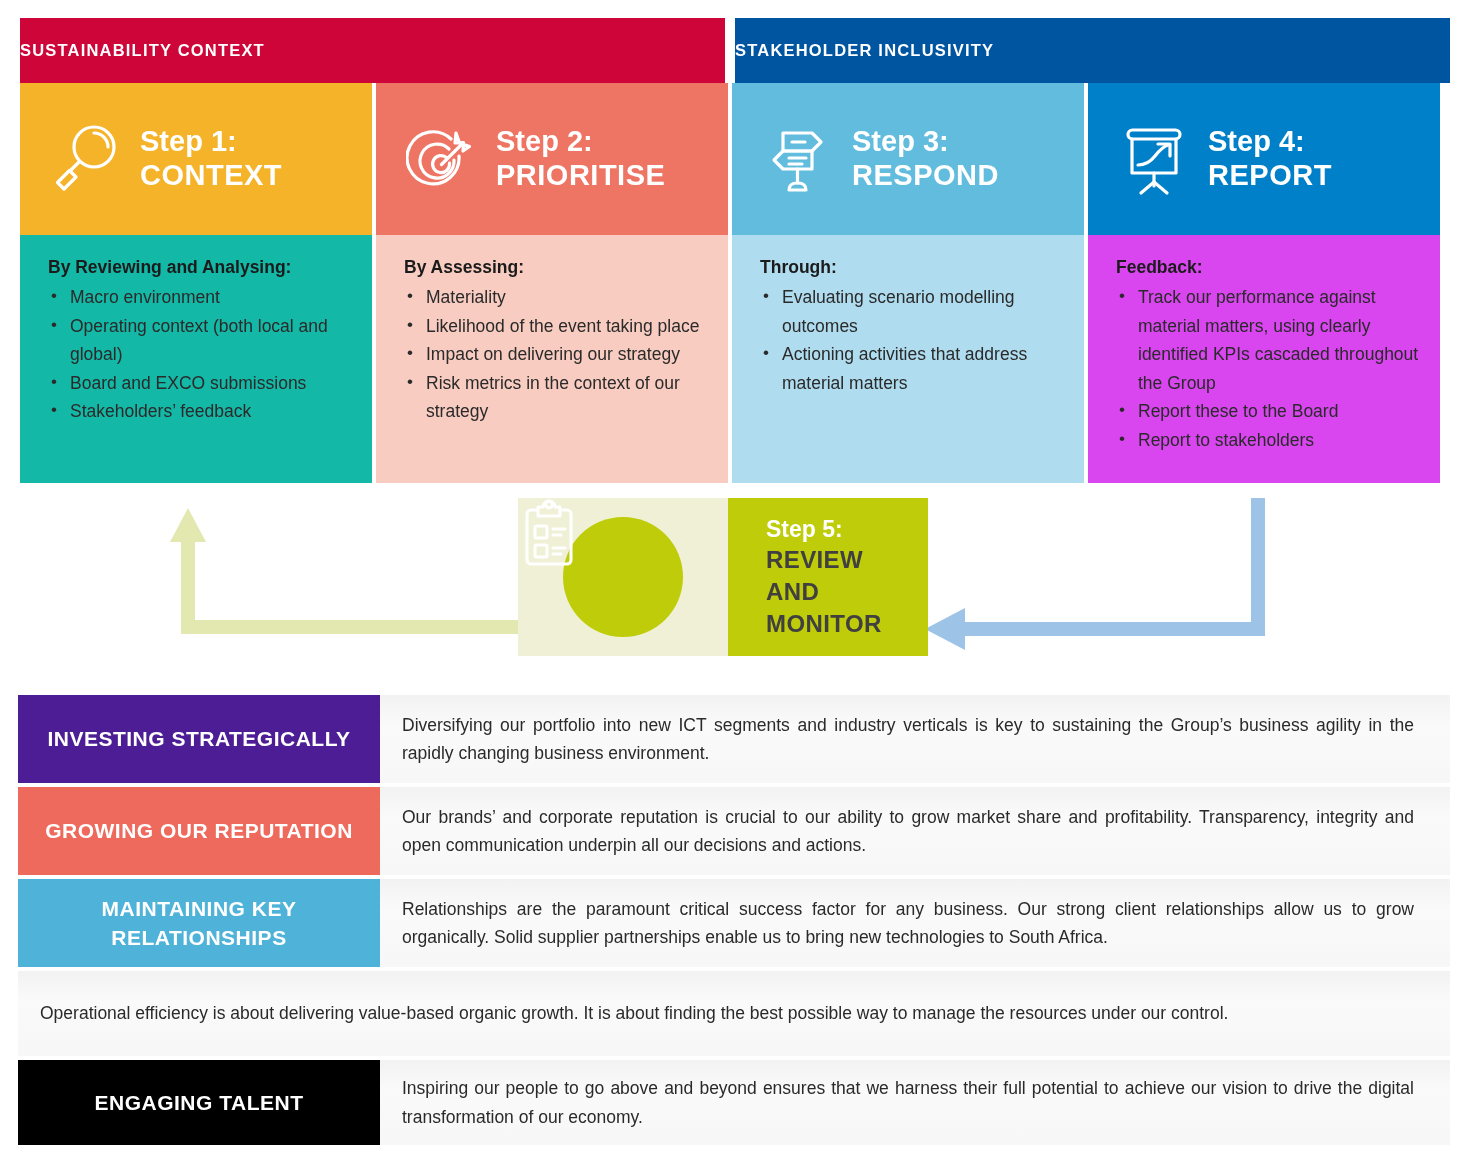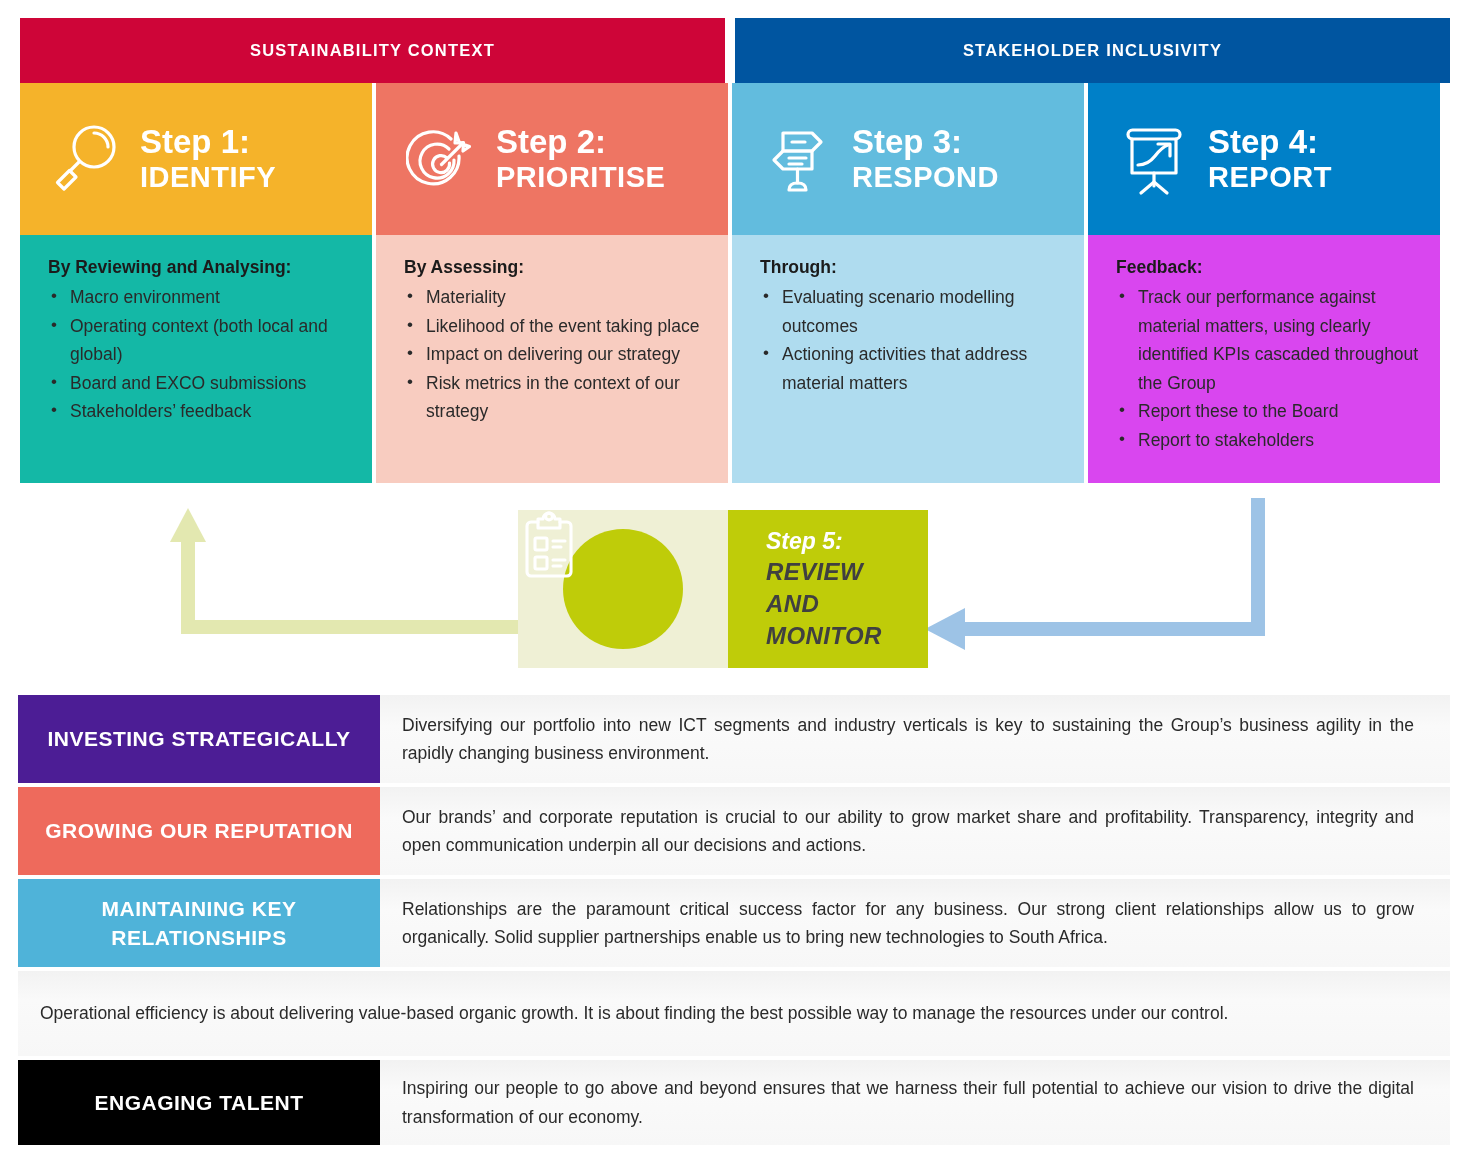--- a/index.html
+++ b/index.html
@@ -9,21 +9,21 @@
     background: #ffffff;
     font-family: "Liberation Sans", sans-serif;
     overflow: hidden;
   }
   #root { position: relative; width: 1469px; height: 1152px; }
 
   
   .process { position: absolute; left: 20px; top: 18px; width: 1430px; height: 480px; }
 
   .band-row { display: flex; width: 1430px; height: 65px; }
-  .band { display: flex; align-items: center; justify-content: center; }
+  .band { display: flex; align-items: center; }
   .band-label {
     color: #ffffff;
     font-size: 16.5px;
     font-weight: bold;
     letter-spacing: 1.2px;
   }
   .band-sustain { width: 705px; background: #CE0538; }
   .band-gap { width: 10px; background: #ffffff; }
   .band-stake { width: 715px; background: #0055A0; }
 
@@ -38,21 +38,21 @@
   .c2 .col-head { background: #EE7563; }
   .c2 .col-body { background: #F8CCC0; }
   .c3 .col-head { background: #62BCDE; }
   .c3 .col-body { background: #AFDCEF; }
   .c4 .col-head { background: #0080C8; }
   .c4 .col-body { background: #d946ef; }
 
   .step-icon { width: 72px; height: 78px; flex: 0 0 72px; }
   .step-icon svg { width: 100%; height: 100%; display: block; }
   .step-title { color: #ffffff; font-weight: bold; line-height: 1.16; }
-  .step-title .t1 { font-size: 33px; display: block; }
+  .step-title .t1 { font-size: 29px; display: block; }
   .step-title .t2 { font-size: 29px; display: block; letter-spacing: 0.5px; }
 
   .body-head { font-size: 17.5px; font-weight: bold; color: #1b1b1b; margin-bottom: 5px; }
   .body-list { list-style: none; }
   .body-list li {
     position: relative;
     padding-left: 22px;
     font-size: 17.5px;
     line-height: 1.63;
     color: #2a2a2a;
@@ -63,21 +63,21 @@
     left: 3px;
     top: -1px;
     font-size: 17px;
     color: #2a2a2a;
   }
 
   
   .cycle { position: absolute; left: 0; top: 498px; width: 1469px; height: 180px; }
   .cycle svg { position: absolute; left: 0; top: 0; }
 
-  .s5-panel { position: absolute; left: 518px; top: 12px; width: 493px; height: 158px; display: flex; font-style: italic; }
+  .s5-panel { position: absolute; left: 518px; top: 0px; width: 493px; height: 158px; display: flex; }
   .s5-iconbox { width: 210px; height: 158px; background: #EFF0D5; display: flex; align-items: center; justify-content: center; }
   .s5-circle { width: 120px; height: 120px; border-radius: 50%; background: #BFCC09; display: flex; align-items: center; justify-content: center; }
   .s5-circle svg { width: 62px; height: 72px; }
   .s5-textbox { width: 200px; height: 158px; background: #BFCC09; display: flex; flex-direction: column; justify-content: center; padding-left: 38px; }
   .s5-textbox .t1 { color: #ffffff; font-weight: bold; font-size: 23px; line-height: 1.33; }
   .s5-textbox .t2 { color: #404040; font-weight: bold; font-size: 24px; line-height: 1.33; letter-spacing: 0.4px; }
 
   
   .matters { position: absolute; left: 18px; top: 695px; width: 1432px; }
   .mrow { display: flex; width: 1432px; margin-bottom: 4px; }
@@ -138,21 +138,21 @@
           <div class="step-icon">
             <svg viewBox="0 0 72 78" fill="none" stroke="#ffffff" stroke-width="3.2" stroke-linecap="round" stroke-linejoin="round">
               <circle cx="44" cy="27" r="20"></circle>
               <path d="M44 13a14 14 0 0 1 14 14"></path>
               <path d="M29.5 41.5 L20 51"></path>
               <path d="M19.5 50.5 L7.5 62.5 L14 69 L26 57 Z"></path>
             </svg>
           </div>
           <div class="step-title">
             <span class="t1">Step 1:</span>
-            <span class="t2">IDENTIFY</span>
+            <span class="t2">CONTEXT</span>
           </div>
         </div>
         <div class="col-body">
           <div class="body-head">By Reviewing and Analysing:</div>
           <ul class="body-list">
             <li>Macro environment</li>
             <li>Operating context (both local and global)</li>
             <li>Board and EXCO submissions</li>
             <li>Stakeholders’ feedback</li>
           </ul>

